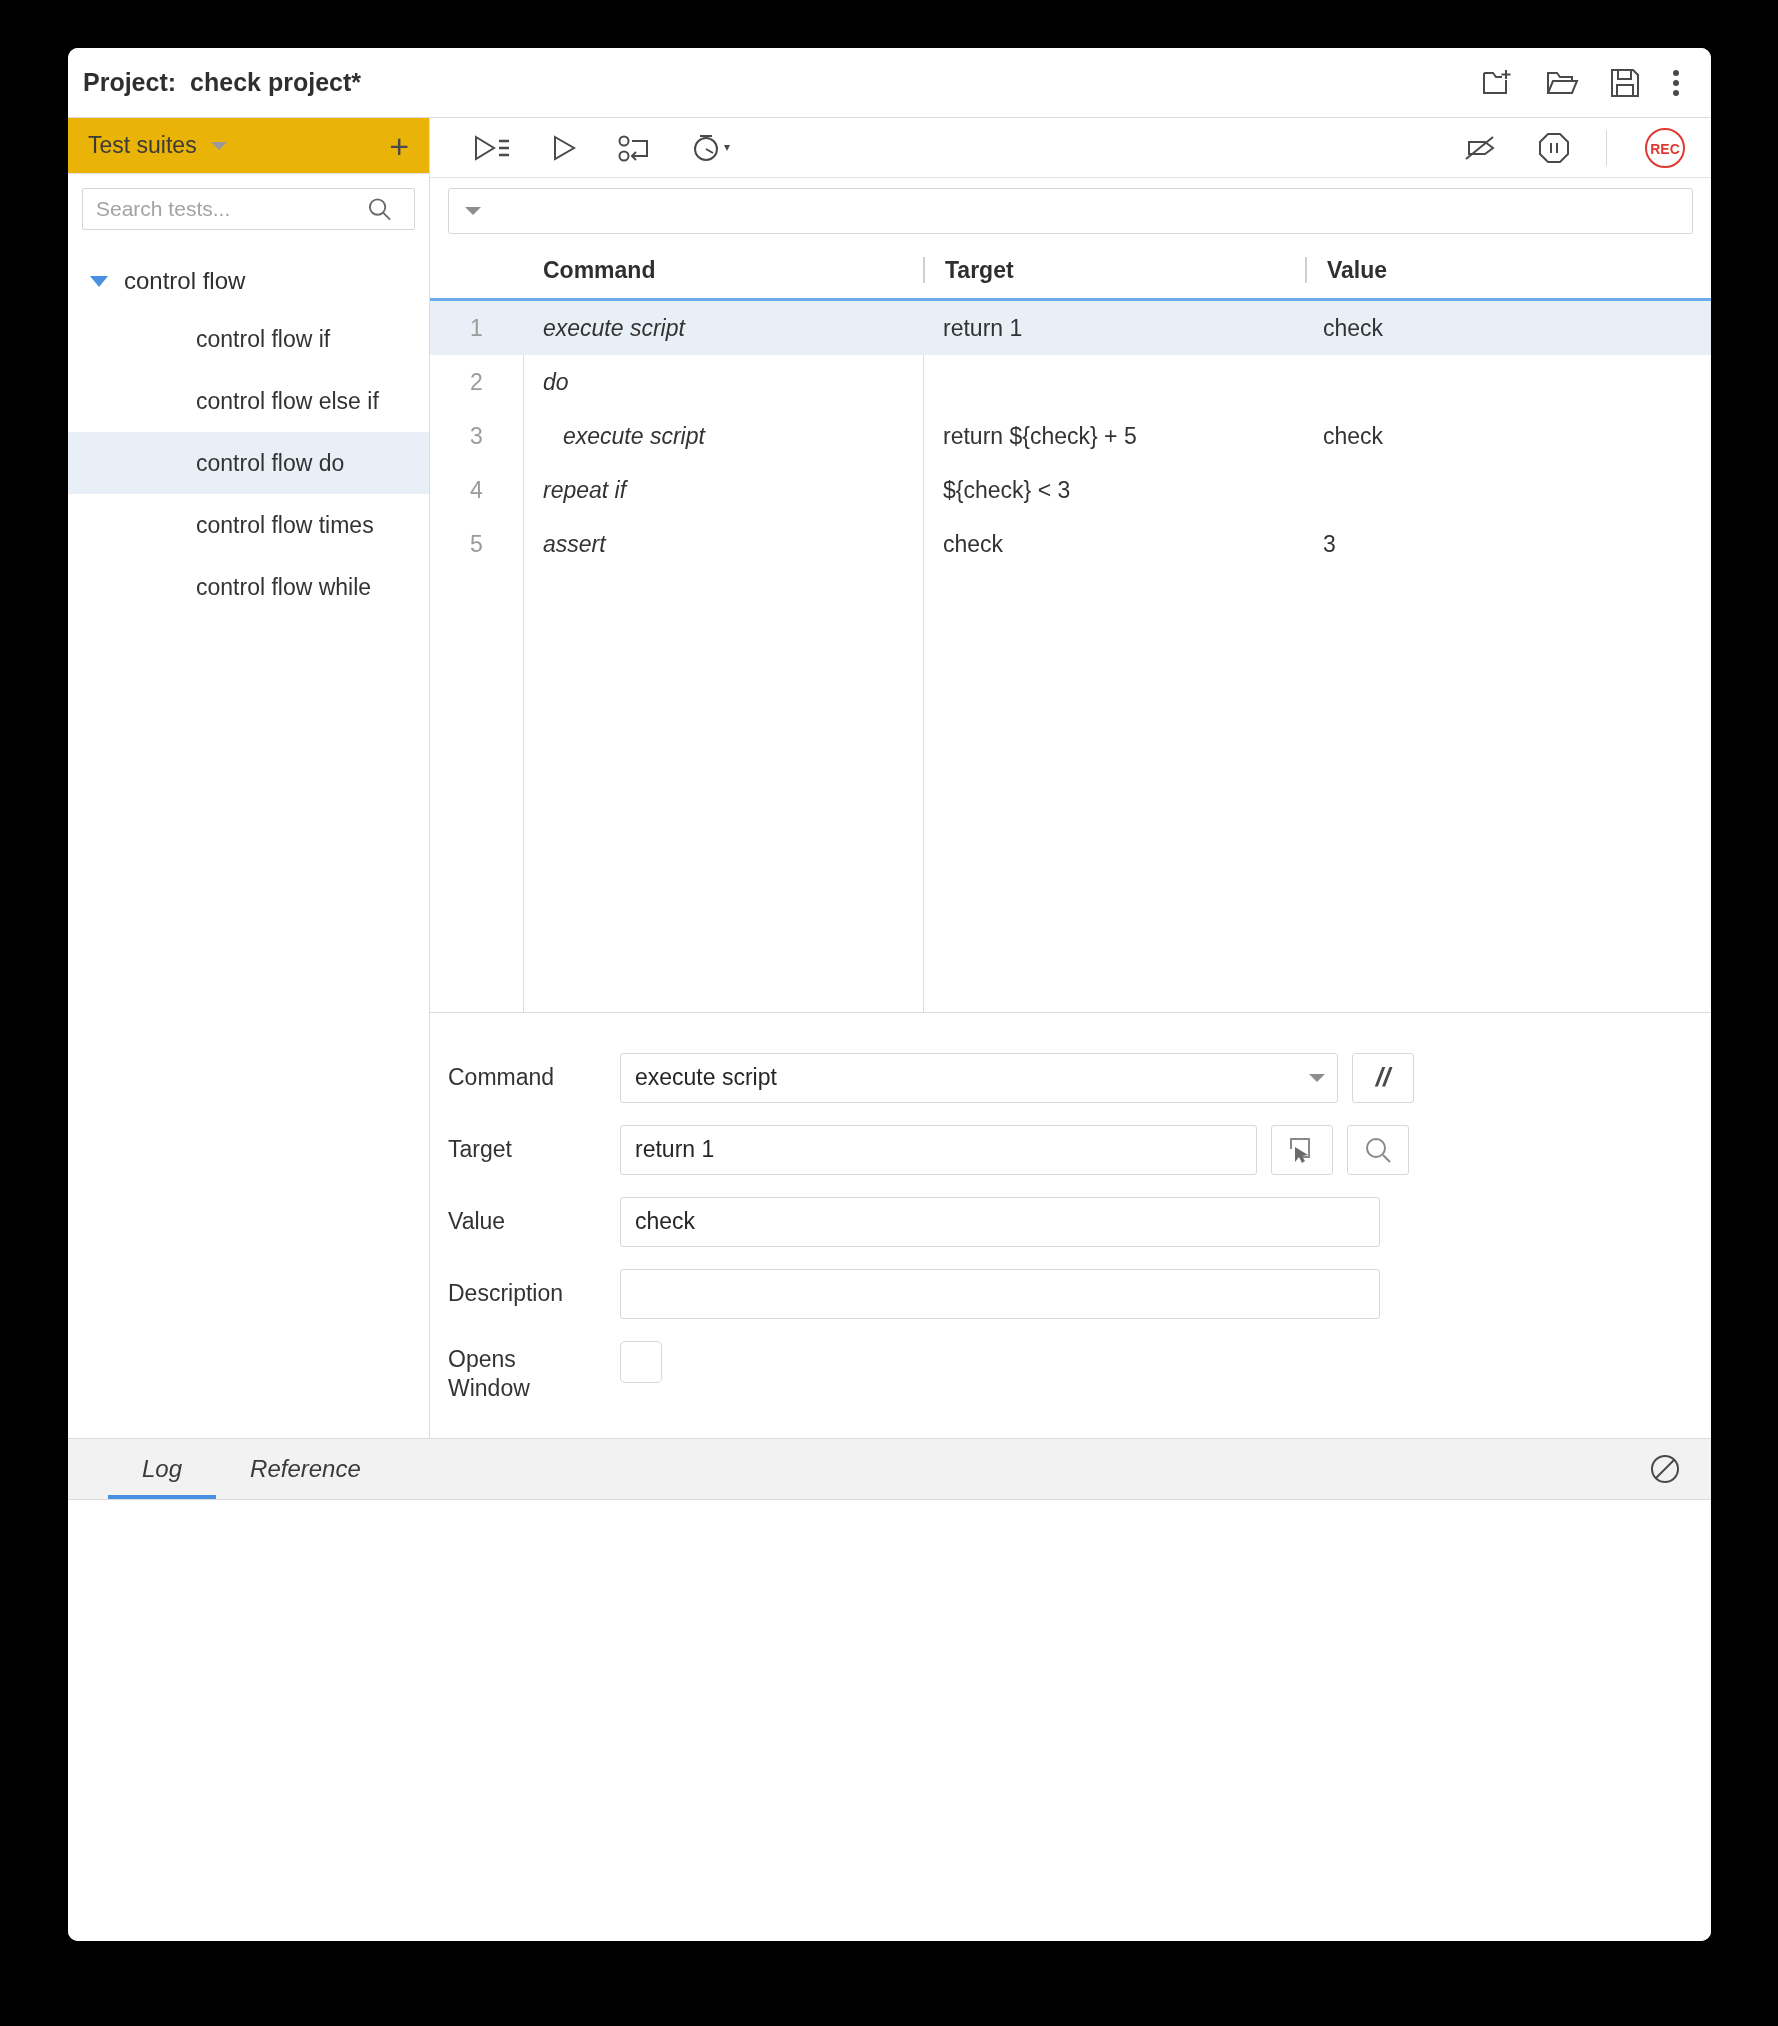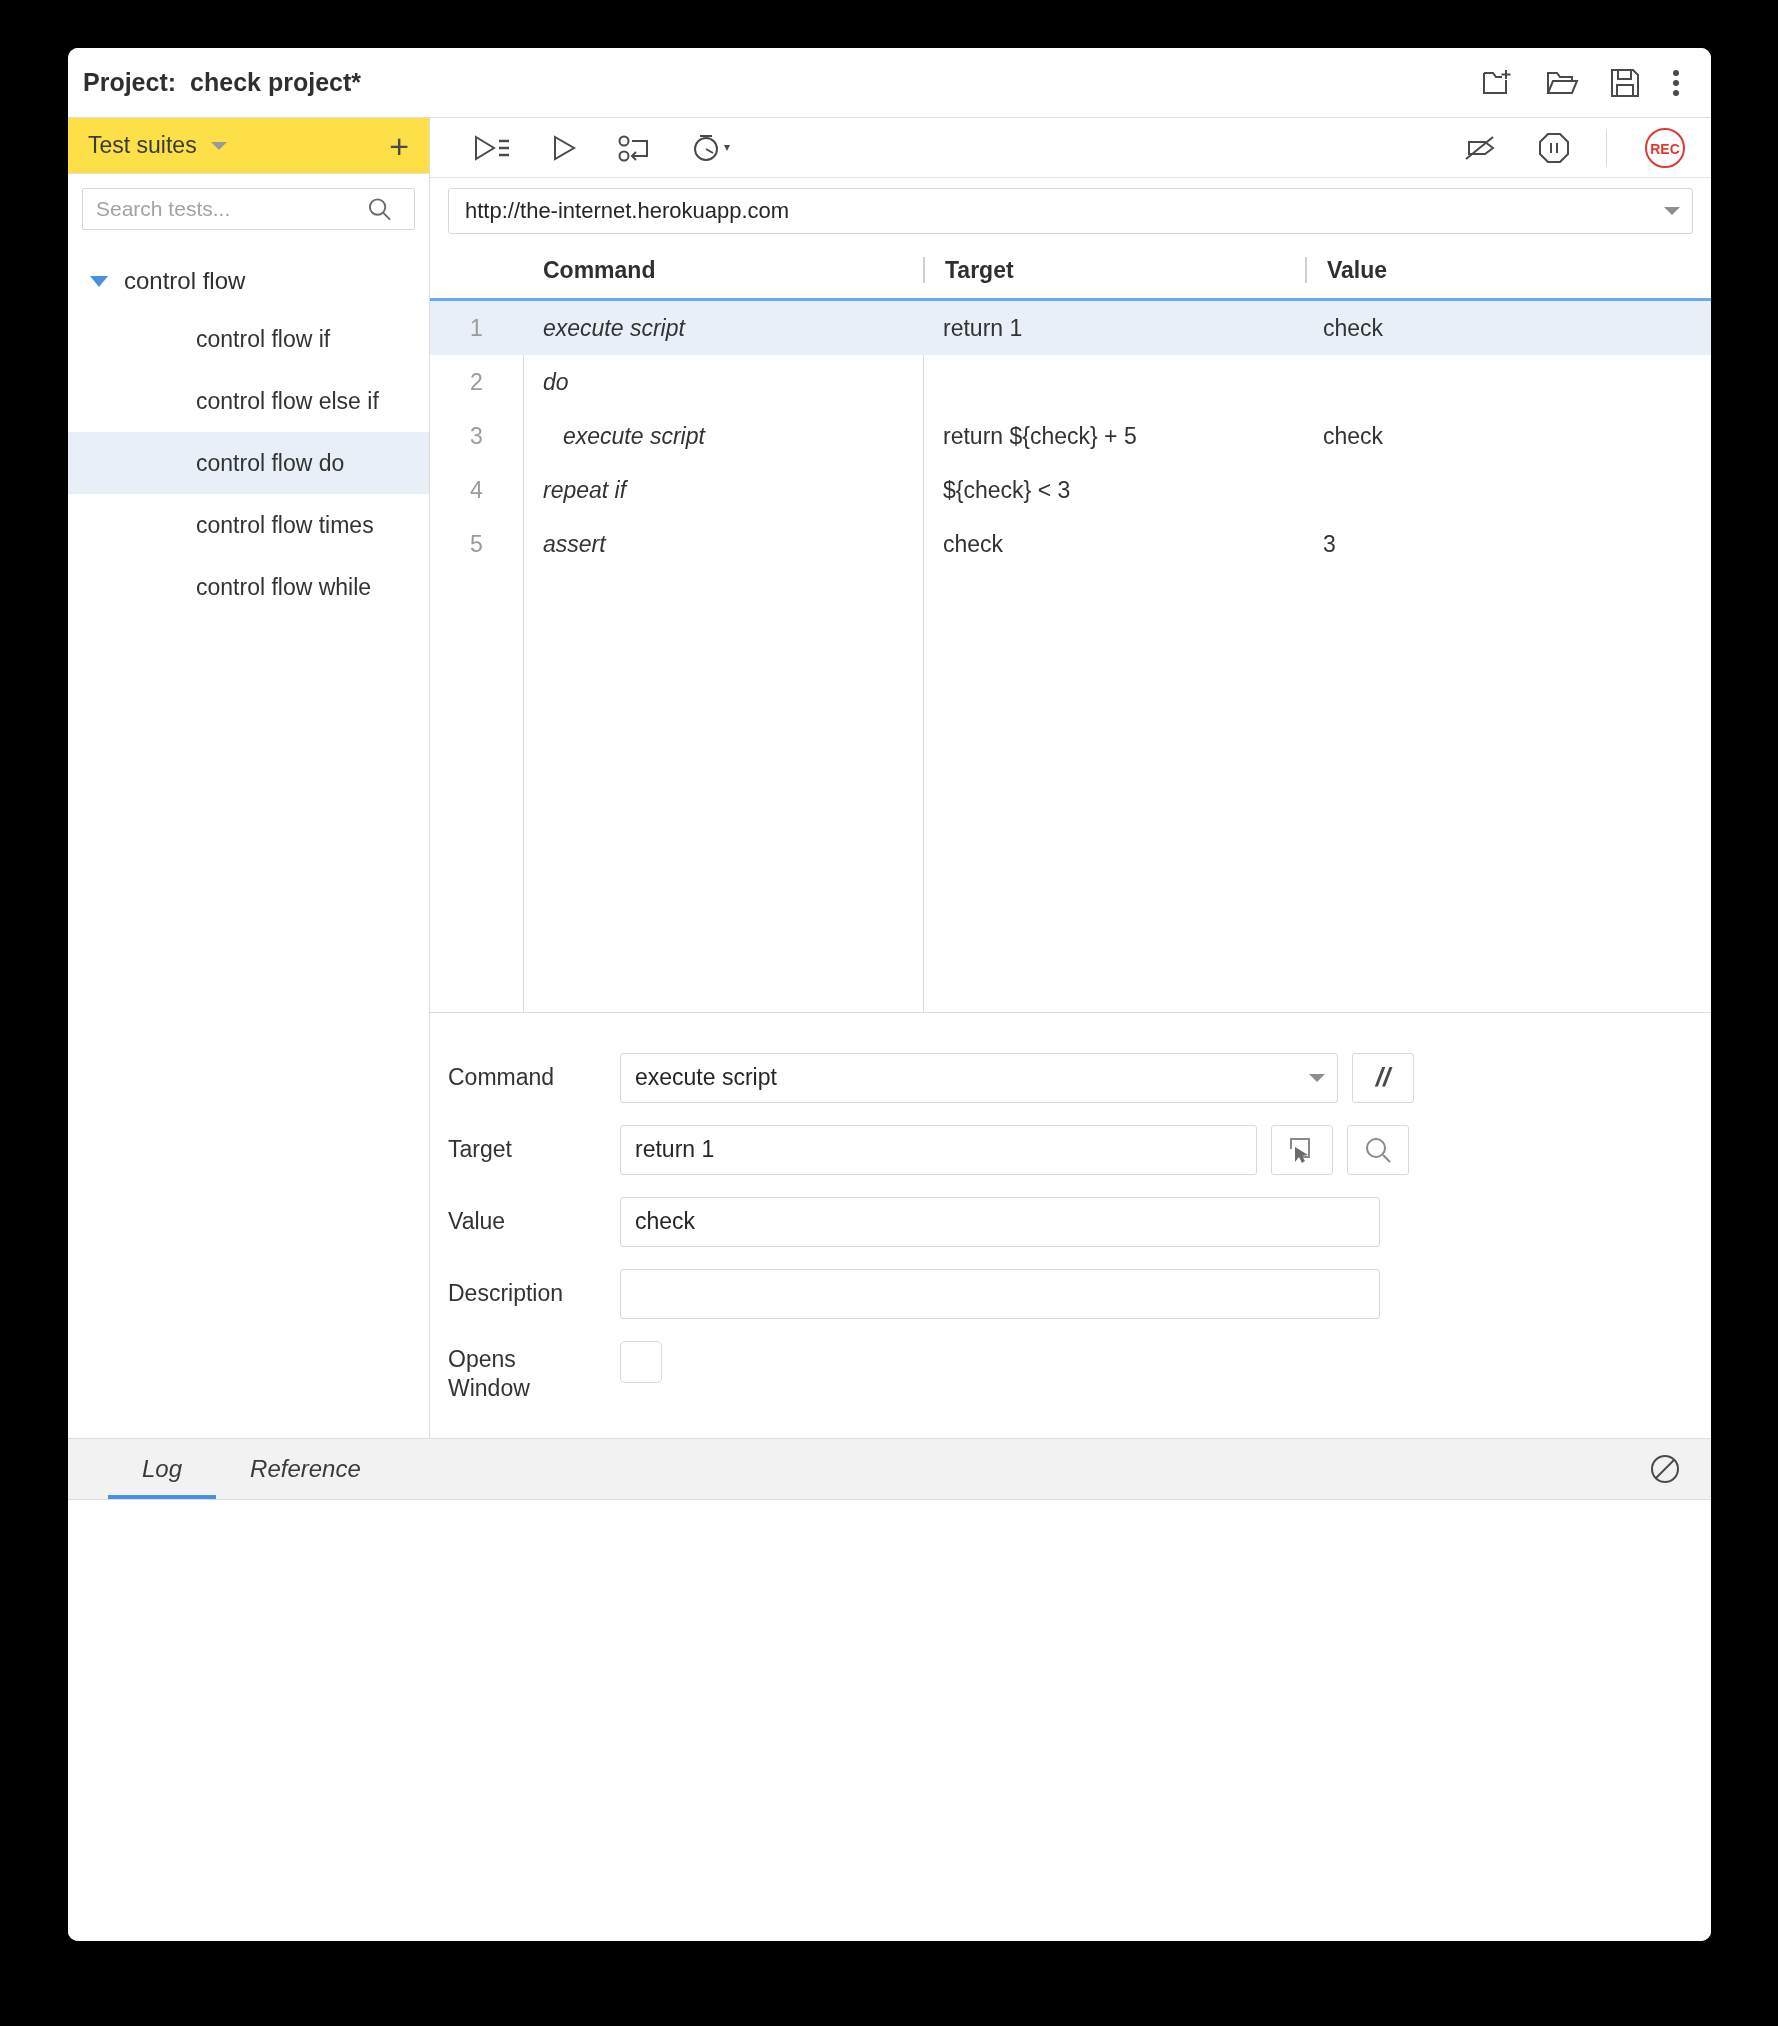--- a/index.html
+++ b/index.html
@@ -55,21 +55,21 @@
   .body { flex: 1 1 auto; display: flex; min-height: 0; }
 
   
   .sidebar {
     width: 362px; flex: 0 0 362px;
     border-right: 1px solid #dcdcdc;
     display: flex; flex-direction: column;
     background: #fff;
   }
   .suites-header {
-    height: 56px; background: #fde047;
+    height: 56px; background: #eab308;
     border-bottom: 1px solid #e2e2e2;
     display: flex; align-items: center; padding: 0 20px;
   }
   .suites-title { font-size: 23px; color: #3a3a3a; }
   .caret-dn {
     width: 0; height: 0; margin-left: 14px;
     border-left: 8px solid transparent; border-right: 8px solid transparent;
     border-top: 8px solid #9a9a9a;
   }
   .plus-btn { margin-left: auto; font-size: 34px; color: #4a4a4a; line-height: 1; cursor: pointer; font-weight: 300; }
@@ -323,21 +323,20 @@
             <svg width="44" height="44" viewBox="0 0 44 44">
               <circle cx="22" cy="22" r="19" fill="none" stroke="#e03a30" stroke-width="2"></circle>
               <text x="22" y="28" text-anchor="middle" font-family="Liberation Sans, sans-serif" font-size="14" font-weight="bold" fill="#e03a30">REC</text>
             </svg>
           </div>
         </div>
       </div>
 
       <div class="urlbar-wrap">
         <div class="urlbar">
-          <input type="text" value="http://the-internet.herokuapp.com" style="">
           <div class="url-caret"></div>
         </div>
       </div>
 
       <div class="table-wrap">
         <div class="thead">
           <div class="th col-num"></div>
           <div class="th col-cmd">Command</div>
           <div class="th-sep"></div>
           <div class="th col-tgt">Target</div>

